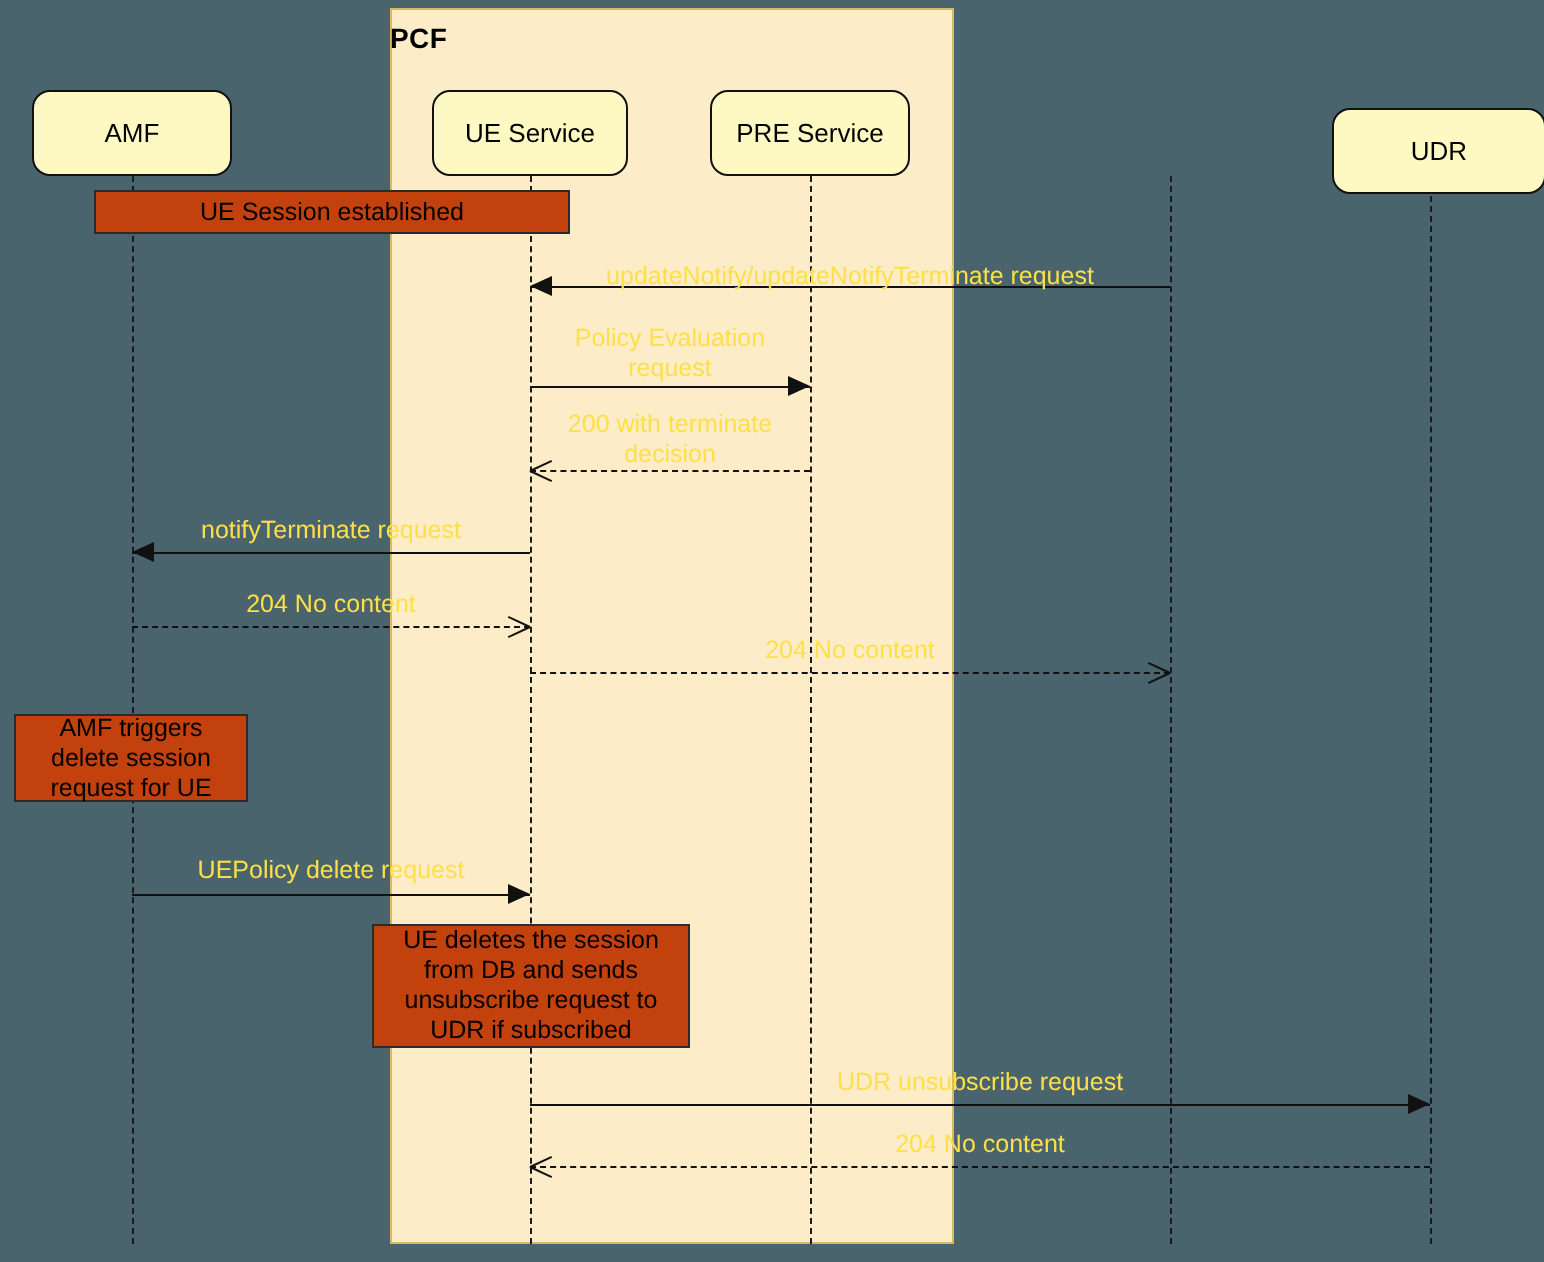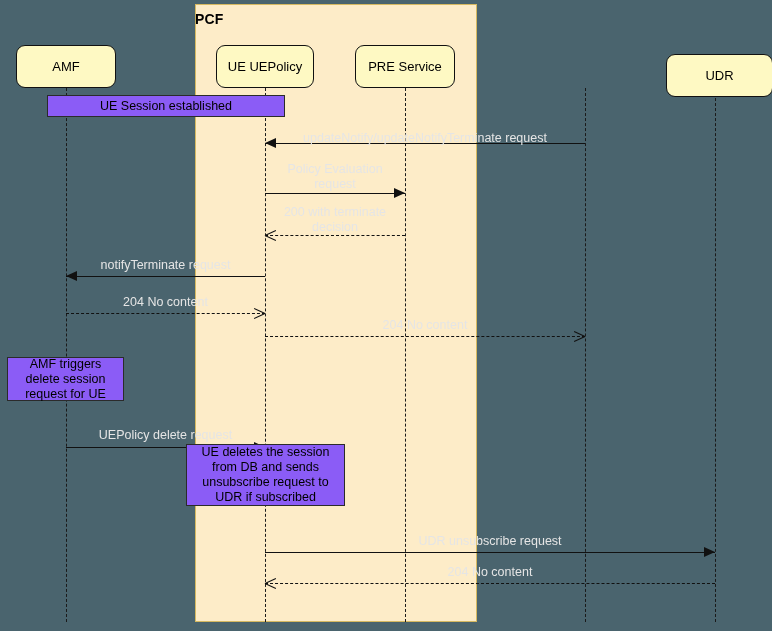--- a/index.html
+++ b/index.html
@@ -47,21 +47,21 @@
     justify-content:center;
     font-size:13px;
     color:#000;
     z-index:6;
   }
 
   
   .note{
     position:absolute;
     box-sizing:border-box;
-    background:#8b5cf6;
+    background:#c2410c;
     border:1px solid #2b2b2b;
     display:flex;
     align-items:center;
     justify-content:center;
     text-align:center;
     font-size:12.5px;
     line-height:15px;
     color:#000;
     padding:2px 5px;
     z-index:7;
@@ -76,21 +76,21 @@
     border-top:1.3px solid #111;
   }
   .msg-line.dashed{
     border-top:1.3px dashed #111;
   }
   .msg-label{
     position:absolute;
     text-align:center;
     font-size:12.5px;
     line-height:15px;
-    color:#e5e5e5;
+    color:#fde047;
     white-space:pre-line;
     z-index:8;
   }
   
   .arrow-head{
     position:absolute;
     width:0;height:0;
     top:-5px;
   }
   .arrow-head.right.filled{
@@ -123,38 +123,38 @@
 
 <div id="canvas">
     <div class="group-frame" style="left: 195px; top: 4px; width: 282px; height: 618px;"></div>
     <div class="group-label" style="top: 11px; left: 195px; width: 282px;">PCF</div>
     <div class="lifeline" style="left: 66px; top: 88px; height: 534px;"></div>
     <div class="participant" style="left: 16px; top: 45px; width: 100px; height: 43px;">
       <span>AMF</span>
     </div>
     <div class="lifeline" style="left: 265px; top: 88px; height: 534px;"></div>
     <div class="participant" style="left: 216px; top: 45px; width: 98px; height: 43px;">
-      <span>UE UEPolicy</span>
+      <span>UE Service</span>
     </div>
     <div class="lifeline" style="left: 405px; top: 88px; height: 534px;"></div>
     <div class="participant" style="left: 355px; top: 45px; width: 100px; height: 43px;">
       <span>PRE Service</span>
     </div>
     <div class="lifeline" style="left: 585px; top: 88px; height: 534px;"></div>
     <div class="lifeline" style="left: 715px; top: 88px; height: 534px;"></div>
     <div class="participant" style="left: 666px; top: 54px; width: 107px; height: 43px;">
       <span>UDR</span>
     </div>
     <div class="note" style="left: 47px; top: 95px; width: 238px; height: 22px;">
       <span>UE Session established</span>
     </div>
     <div class="note" style="left: 7px; top: 357px; width: 117px; height: 44px;">
       <span>AMF triggers delete session request for UE</span>
     </div>
-    <div class="note" style="left: 186px; top: 444px; width: 159px; height: 62px;">
+    <div class="note" style="left: 186px; top: 462px; width: 159px; height: 62px;">
       <span>UE deletes the session from DB and sends unsubscribe request to UDR if subscribed</span>
     </div>
     <div class="msg" style="left: 265px; top: 143px; width: 320px;">
       <div class="msg-line" style="width: 320px;"></div>
       <div class="arrow-head left filled" style="left: 0px;"></div>
     </div>
     <div class="msg-label" style="left: 265px; width: 320px; top: 131px;">updateNotify/updateNotifyTerminate request</div>
     <div class="msg" style="left: 265px; top: 193px; width: 140px;">
       <div class="msg-line" style="width: 140px;"></div>
       <div class="arrow-head right filled" style="left: 129px;"></div>

